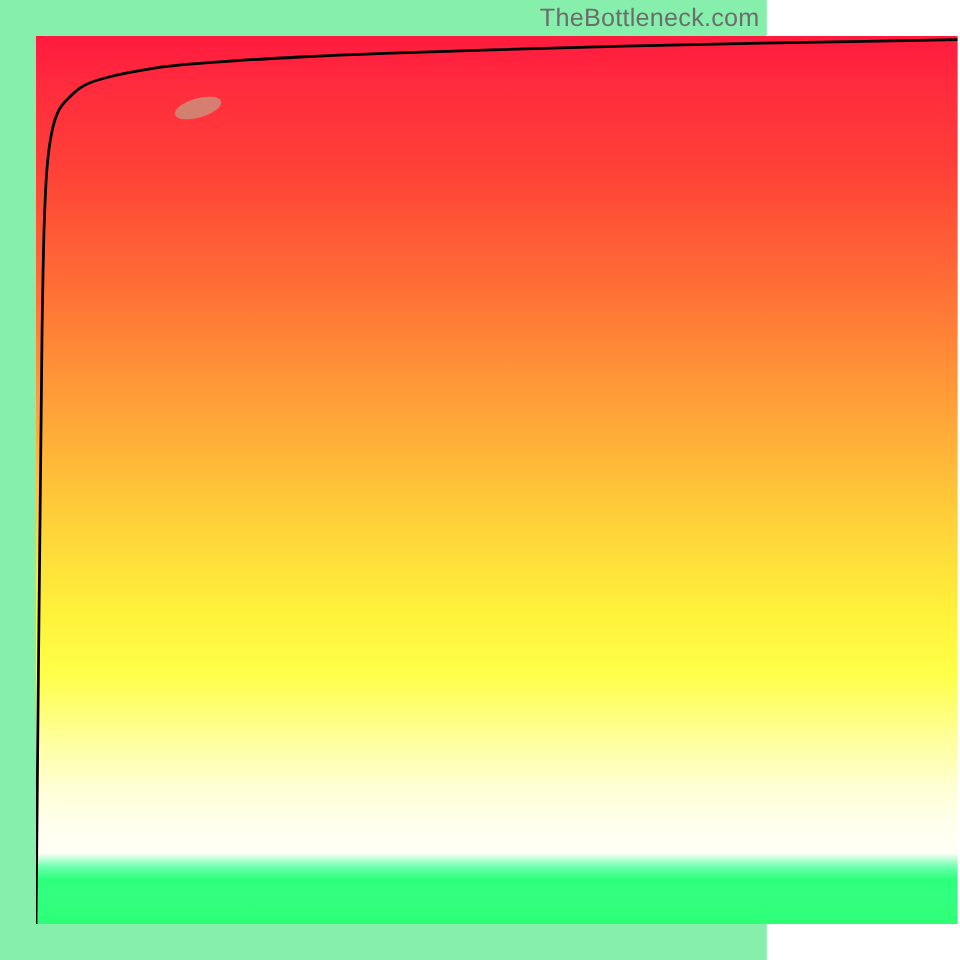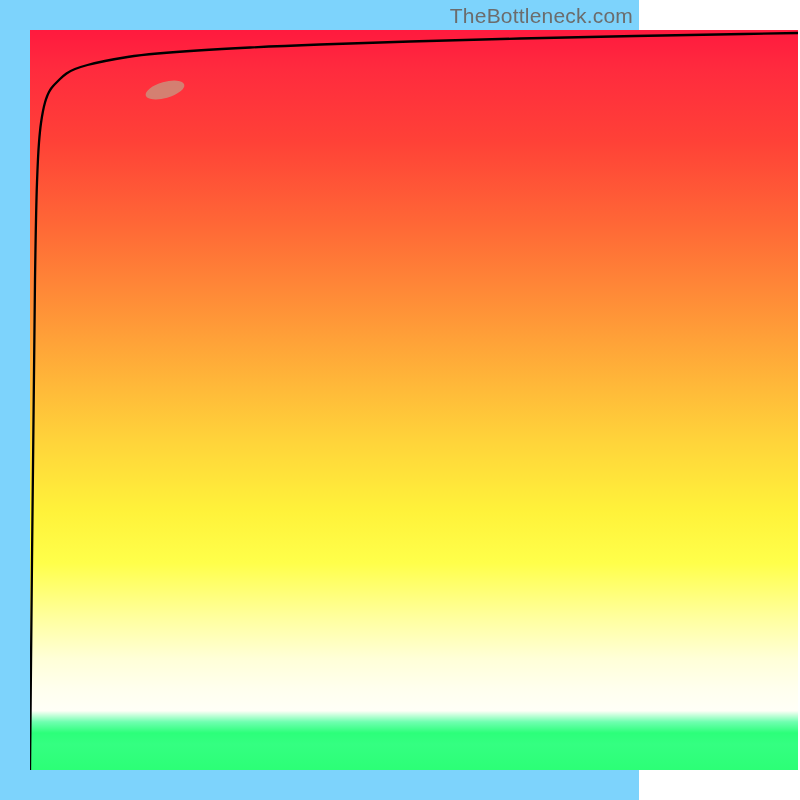--- a/index.html
+++ b/index.html
@@ -10,21 +10,21 @@
     overflow: hidden;
     background: #fff;
     font-family: Arial, Helvetica, sans-serif;
   }
   .chart-frame {
     position: absolute;
     left: 0;
     top: 0;
     width: 639px;
     height: 800px;
-    background: #7dd3fc;
+    background: #86efac;
   }
   .plot-area {
     position: absolute;
     left: 30px;
     top: 30px;
     width: 768px;
     height: 740px;
     overflow: hidden;
     
     background: linear-gradient(

